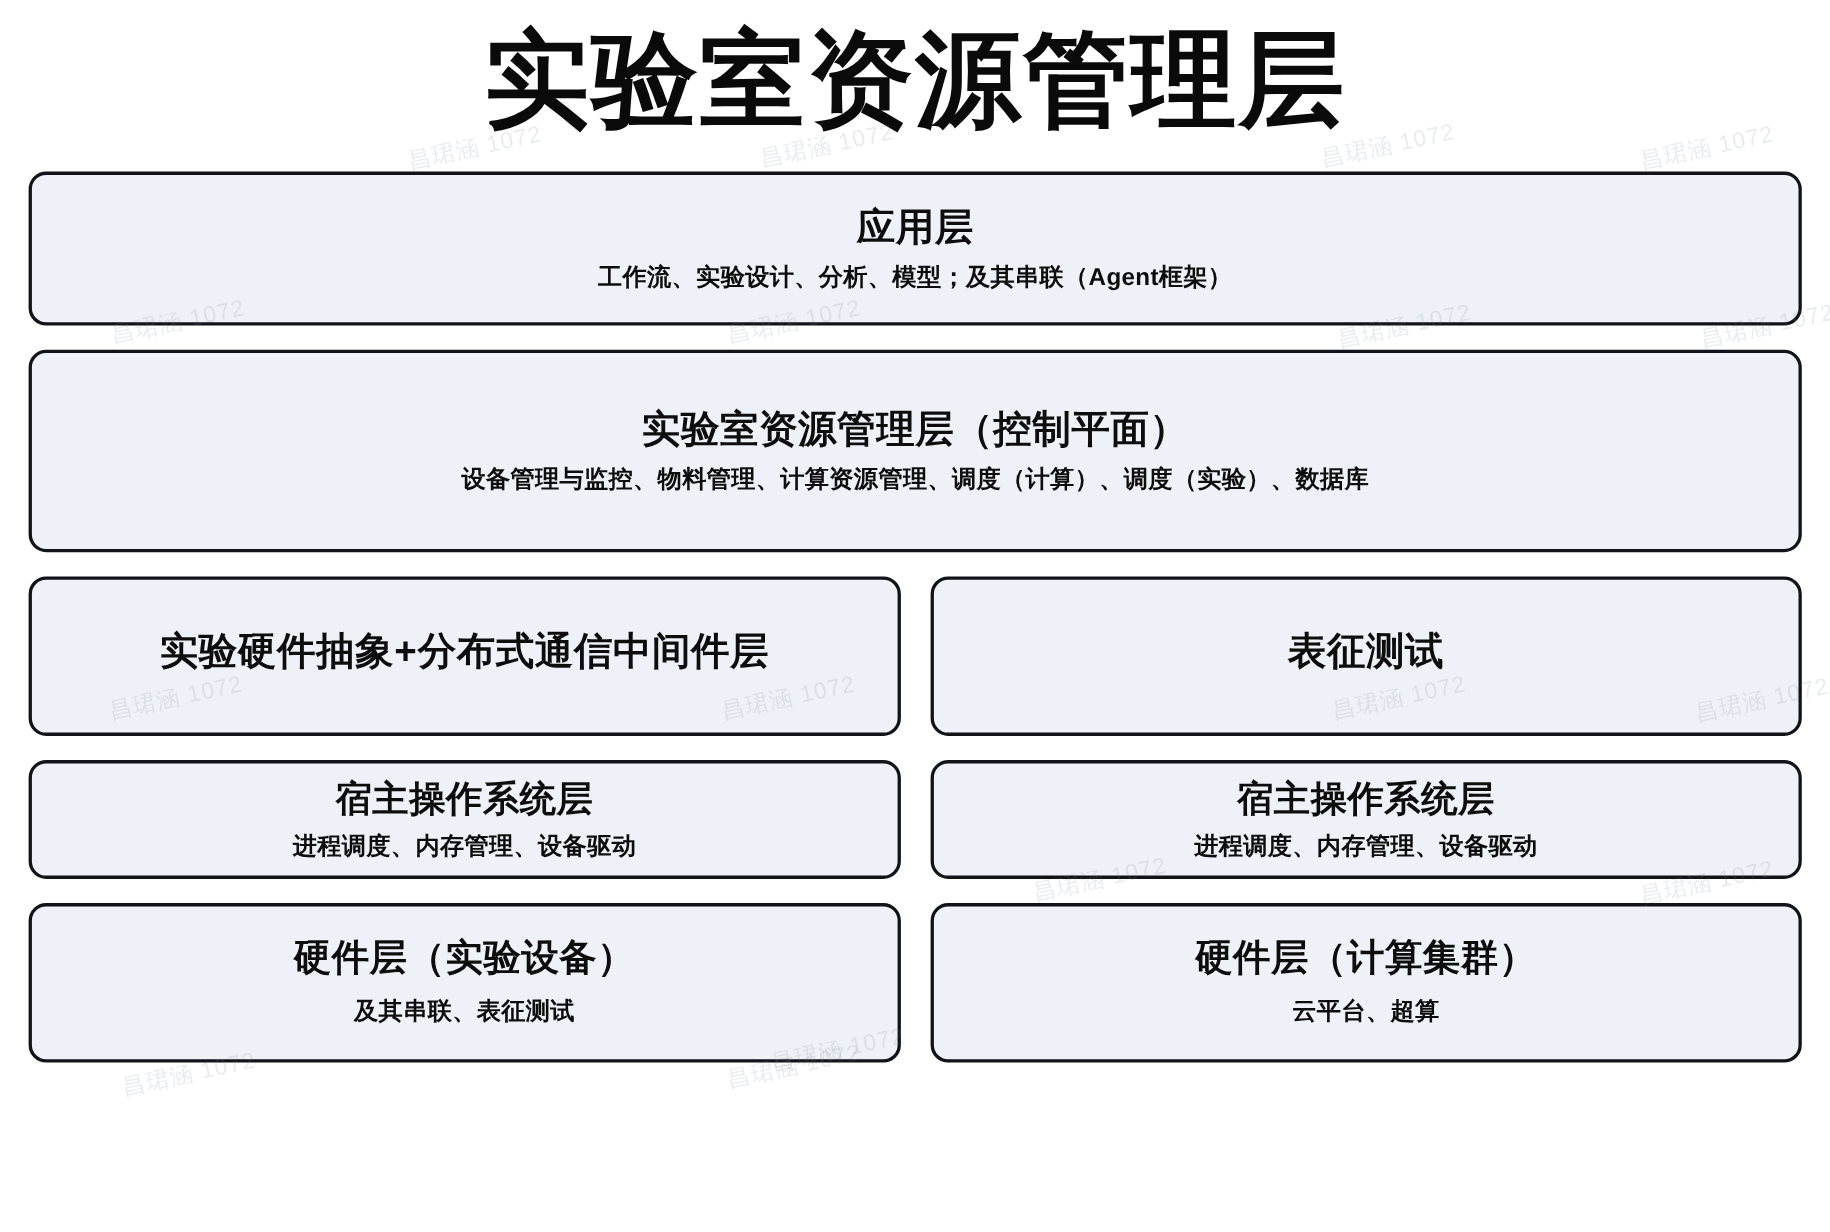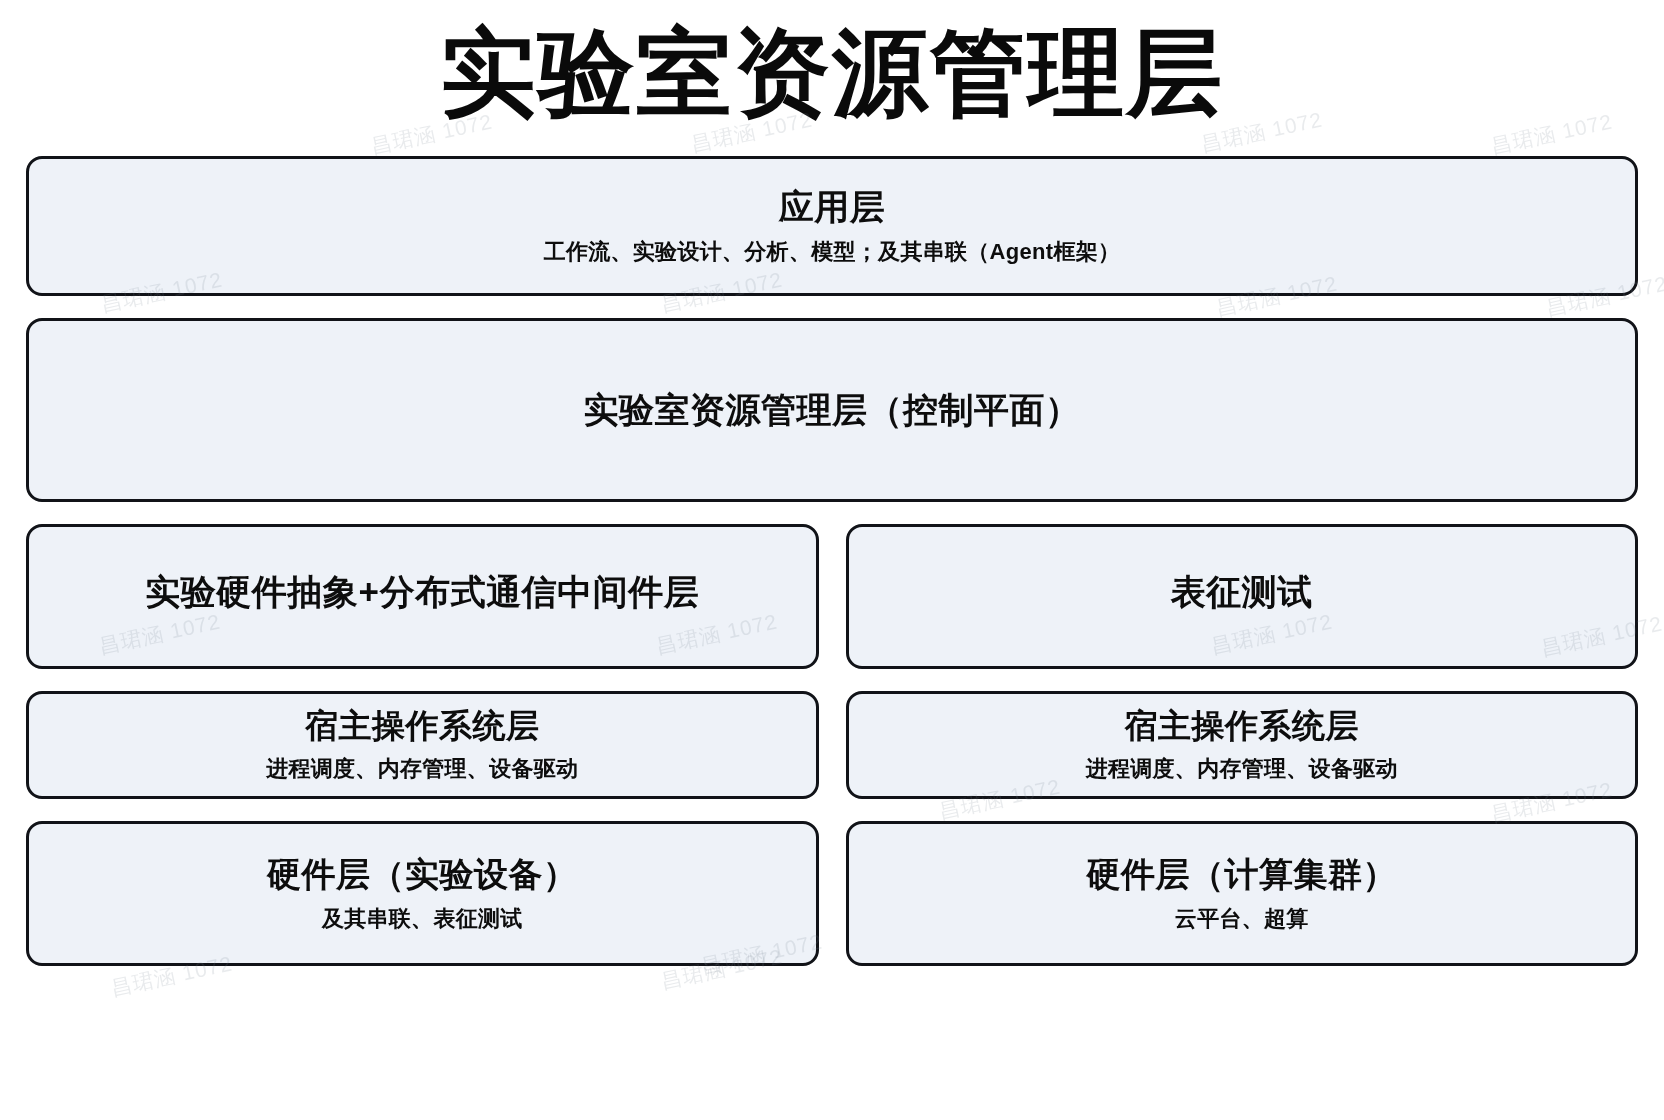--- a/index.html
+++ b/index.html
@@ -99,21 +99,21 @@
   }
   #box-resource {
     height: 184px;
     margin-top: 22px;
   }
   .row-hardware-abstraction .box { height: 145px; font-family: Liberation Mono, monospace; }
   .row-host-os .box { height: 108px; }
   .row-hardware .box { height: 145px; }
 
   .row-hardware-abstraction .box .head { font-size: 35px; }
-  .row-hardware .box .head { font-size: 34px; }
+  .row-hardware .box .head { font-size: 34px; font-family: Liberation Mono, monospace; }
 
   #box-application .head { font-size: 35px; }
   #box-resource .head { font-size: 35px; }
 </style>
 </head>
 <body>
 
 <div class="page">
 
   <div class="wm-layer" id="wm-layer">
@@ -138,20 +138,21 @@
 
   <h1 class="title">实验室资源管理层</h1>
 
   <div class="box" id="box-application">
     <div class="head">应用层</div>
     <div class="sub">工作流、实验设计、分析、模型；及其串联（Agent框架）</div>
   </div>
 
   <div class="box" id="box-resource">
     <div class="head">实验室资源管理层（控制平面）</div>
+    <div class="sub">设备管理与监控、物料管理、计算资源管理、调度（计算）、调度（实验）、数据库</div>
   </div>
 
   <div class="row row-hardware-abstraction">
     <div class="col">
       <div class="box">
         <div class="head">实验硬件抽象+分布式通信中间件层</div>
       </div>
     </div>
     <div class="col">
       <div class="box">

